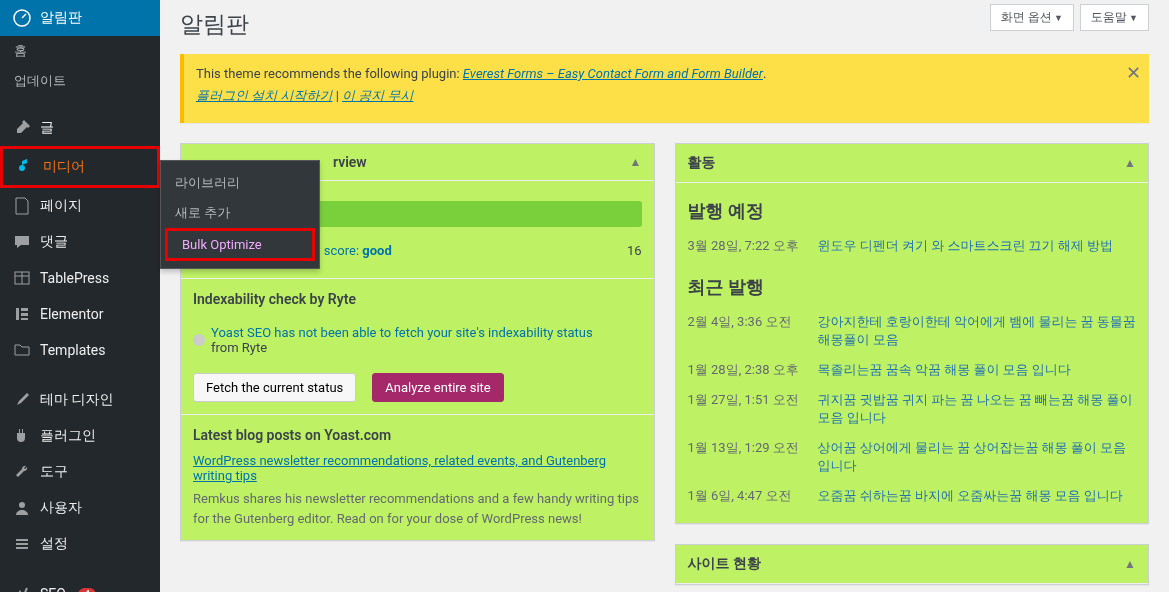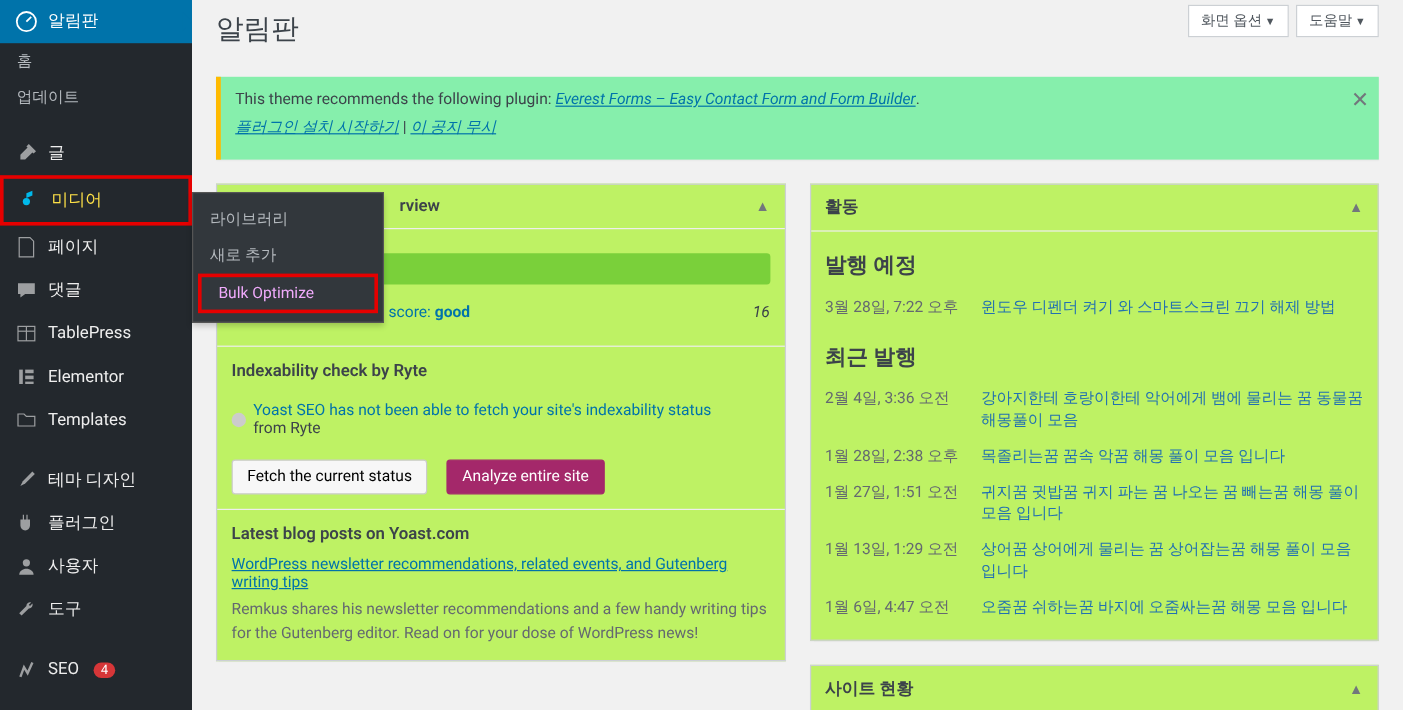--- a/index.html
+++ b/index.html
@@ -14,34 +14,34 @@
 .sub-item { padding: 6px 10px 6px 14px; font-size: 13px; color: #b4b9be; cursor: pointer; }
 .submenu-fly { position: absolute; left: 160px; top: 160px; background: #32373c; width: 160px; z-index: 100; box-shadow: 0 3px 5px rgba(0,0,0,.2); padding: 7px 0; border: 1px solid #555; }
 .submenu-fly .fly-item { padding: 6px 14px; color: #b4b9be; font-size: 13px; cursor: pointer; }
 .submenu-fly .fly-item.active { border: 3px solid #e60000; color: #f0abfc; margin: 0 4px; }
 .arrow-highlight { position: absolute; left: 105px; top: 210px; z-index: 200; }
 .content { margin-left: 160px; padding: 0 20px; position: relative; }
 .topbtns { position: absolute; right: 20px; top: 4px; display: flex; gap: 6px; }
 .topbtn { border: 1px solid #ccd0d4; background: #fff; padding: 4px 10px; font-size: 12px; cursor: pointer; color: #50575e; }
 .topbtn::after { content: ' ▼'; font-size: 9px; }
 h1.page-title { font-size: 23px; font-weight: 400; padding: 9px 0 4px; color: #3c434a; }
-.notice { background: #86efac; border-left: 4px solid #ffba00; padding: 12px; margin: 20px 0 20px; position: relative; box-shadow: 0 1px 1px rgba(0,0,0,.04); }
+.notice { background: #fde047; border-left: 4px solid #ffba00; padding: 12px; margin: 10px 0 20px; position: relative; box-shadow: 0 1px 1px rgba(0,0,0,.04); }
 .notice p { margin-bottom: 6px; font-size: 13px; }
 .notice a, a.bluelink { color: #0073aa; text-decoration: underline; font-style: italic; }
 .notice .dismiss { position: absolute; right: 8px; top: 8px; color: #72777c; cursor: pointer; font-size: 18px; }
 .cols { display: flex; gap: 20px; }
 .col { flex: 1; }
 .box { background: #bef264; border: 1px solid #ccd0d4; box-shadow: 0 1px 1px rgba(0,0,0,.04); margin-bottom: 20px; }
 .box-header { border-bottom: 1px solid #eee; padding: 10px 12px; font-size: 14px; font-weight: 600; display: flex; justify-content: space-between; align-items: center; }
 .box-body { padding: 12px; font-size: 13px; }
 .green-bar { background: #7ad03a; height: 26px; border-radius: 3px; margin: 8px 0; }
 .seo-row { display: flex; align-items: center; gap: 6px; padding: 8px 0; }
 .seo-dot { width: 12px; height: 12px; border-radius: 50%; background: #7ad03a; }
 .seo-dot.grey { background: #ccc; }
-.seo-row .num { margin-left: auto; font-weight: 400; font-style: italic; }
+.seo-row .num { margin-left: auto; font-weight: 400; }
 .box-section { padding: 12px; border-top: 1px solid #eee; }
 .box-section h3 { font-size: 14px; font-weight: 600; margin-bottom: 10px; }
 .btn { padding: 6px 12px; border-radius: 3px; font-size: 13px; cursor: pointer; border: 1px solid #ccc; background: #f7f7f7; }
 .btn.purple { background: #a4286a; color: #fff; border-color: #a4286a; }
 .activity-item { display: flex; padding: 6px 0; font-size: 13px; }
 .activity-item .time { width: 130px; color: #646970; flex-shrink: 0; }
 .activity-item .title { color: #2271b1; cursor: pointer; }
 .activity-sub { font-size: 18px; color: #3c434a; padding: 4px 0 8px; }
 .toggle-arrow { color: #72777c; cursor: pointer; font-size: 12px; }
 .badge { background: #d63638; color: #fff; border-radius: 10px; padding: 0 6px; font-size: 11px; margin-left: 4px; }
@@ -70,21 +70,21 @@
       </span>
     <span>글</span>
   </div>
   <div class="side-item highlight">
     <span class="side-icon" style="opacity:1;color:#00b9eb">
         <svg viewBox="0 0 20 20" fill="currentColor">
           <circle cx="7" cy="11" r="3"></circle>
           <path d="M7 8V4l5-2v4"></path>
         </svg>
       </span>
-    <span style="color:#fde047">미디어</span>
+    <span style="color:#f97316">미디어</span>
   </div>
   <div class="side-item">
     <span class="side-icon">
         <svg viewBox="0 0 20 20" fill="currentColor">
           <path d="M4 2h9l3 3v13H4z" fill="none" stroke="currentColor"></path>
         </svg>
       </span>
     <span>페이지</span>
   </div>
   <div class="side-item">
@@ -137,33 +137,43 @@
     <span class="side-icon">
         <svg viewBox="0 0 20 20" fill="currentColor">
           <path d="M7 3v4H5v5a4 4 0 008 0V7h-2V3h-1v4h-2V3z"></path>
         </svg>
       </span>
     <span>플러그인</span>
   </div>
   <div class="side-item">
     <span class="side-icon">
         <svg viewBox="0 0 20 20" fill="currentColor">
+          <path d="M14 4a3 3 0 00-4 3l-6 6 2 2 6-6a3 3 0 003-4l-2 2-1-1z"></path>
+        </svg>
+      </span>
+    <span>도구</span>
+  </div>
+  <div class="side-item">
+    <span class="side-icon">
+        <svg viewBox="0 0 20 20" fill="currentColor">
           <circle cx="10" cy="7" r="3"></circle>
           <path d="M4 17c0-3 3-5 6-5s6 2 6 5"></path>
         </svg>
       </span>
     <span>사용자</span>
   </div>
   <div class="side-item">
     <span class="side-icon">
         <svg viewBox="0 0 20 20" fill="currentColor">
-          <path d="M14 4a3 3 0 00-4 3l-6 6 2 2 6-6a3 3 0 003-4l-2 2-1-1z"></path>
-        </svg>
-      </span>
-    <span>도구</span>
+          <rect x="4" y="5" width="12" height="2"></rect>
+          <rect x="4" y="9" width="12" height="2"></rect>
+          <rect x="4" y="13" width="12" height="2"></rect>
+        </svg>
+      </span>
+    <span>설정</span>
   </div>
   <div style="height:14px"></div>
   <div class="side-item">
     <span class="side-icon">
         <svg viewBox="0 0 20 20" fill="currentColor">
           <path d="M5,16 L8,8 L11,13 L15,4" fill="none" stroke="currentColor" stroke-width="2"></path>
         </svg>
       </span>
     <span>SEO</span>
     <span class="badge">4</span>

